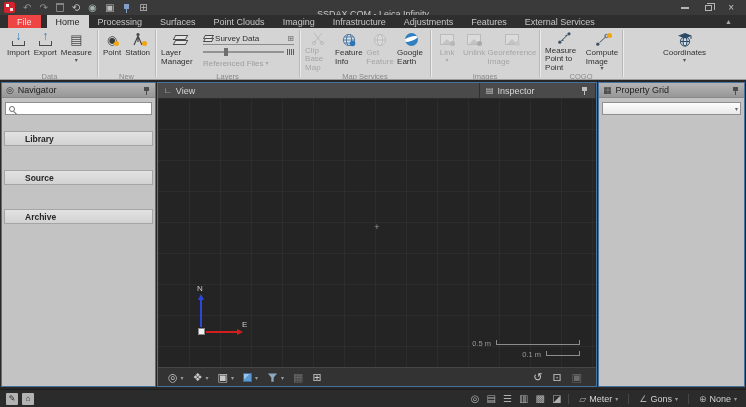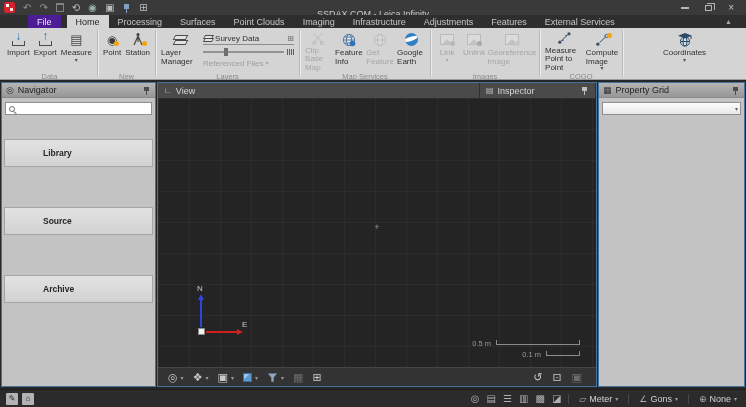--- a/index.html
+++ b/index.html
@@ -22,21 +22,21 @@
   .wtitle{position:absolute;left:50%;transform:translateX(-50%);top:9px;font-size:9px;color:#c9c9c9;white-space:nowrap;}
   .wincontrols{margin-left:auto;display:flex;align-items:center;gap:16px;padding-right:12px;height:100%;}
   .wc-min{width:8px;height:2px;background:#b5b5b5;}
   .wc-restore{width:7px;height:6px;border:1px solid #b5b5b5;position:relative;}
   .wc-restore::before{content:"";position:absolute;left:1px;top:-3px;width:7px;height:6px;border-top:1px solid #b5b5b5;border-right:1px solid #b5b5b5;}
   .wc-close{color:#c5c5c5;font-size:10px;line-height:10px;}
 
   
   .tabrow{height:13px;background:#2e2e2e;display:flex;align-items:stretch;padding-left:8px;position:relative;}
   .tab{display:flex;align-items:center;padding:0 9px;font-size:9px;color:#c6c6c6;cursor:pointer;white-space:nowrap;}
-  .tab.file{background:#4c1d95;color:#ededed;margin-right:6px;margin-left:20px;}
+  .tab.file{background:#ef4444;color:#ededed;margin-right:6px;}
   .tab.active{background:#d4d4d4;color:#1f1f1f;}
   .collapse-btn{position:absolute;right:14px;top:3px;font-size:7px;color:#a8a8a8;}
 
   
   .ribbon{height:52px;background:#d4d4d4;display:flex;align-items:stretch;border-bottom:1px solid #9c9c9c;padding-left:2px;}
   .rgroup{display:flex;flex-direction:column;}
   .rgroup-body{flex:1;display:flex;align-items:flex-start;padding:2px 3px 0;}
   .rgroup-label{font-size:7.5px;line-height:9px;color:#8a8a8a;text-align:center;padding-bottom:16px;}
   .rsep{width:1px;background:#b9b9b9;margin:2px 0;box-shadow:1px 0 0 #ebebeb;}
   .rbtn{display:flex;flex-direction:column;align-items:center;height:42px;padding:1px 2px 0;border-radius:2px;cursor:pointer;}
@@ -91,21 +91,21 @@
   .phdr{height:15px;min-height:15px;background:linear-gradient(#b4b4b4,#979797);display:flex;align-items:center;gap:4px;padding:0 4px;font-size:9px;color:#1c1c1c;border-bottom:1px solid #898989;}
   .phdr .sp{flex:1;}
   .hic{font-size:9px;color:#333;line-height:9px;}
   .ppin{width:8px;height:9px;position:relative;}
   .ppin::before{content:"";position:absolute;left:1px;top:1px;width:5px;height:4px;background:#4c4c4c;}
   .ppin::after{content:"";position:absolute;left:3px;top:5px;width:1px;height:4px;background:#4c4c4c;}
   .nav-search{margin:4px 3px;height:13px;background:#fff;border:1px solid #8f8f8f;display:flex;align-items:center;gap:3px;padding:0 3px;}
   .mag{width:6px;height:6px;border:1px solid #6f6f6f;border-radius:50%;position:relative;}
   .mag::after{content:"";position:absolute;left:4px;top:4px;width:4px;height:1px;background:#6f6f6f;transform:rotate(45deg);transform-origin:0 0;}
   .nav-search input{flex:1;border:none;outline:none;background:transparent;font-size:8px;height:10px;padding:0;font-family:inherit;}
-  .nav-sec{margin:20px 2px;height:28px;background:linear-gradient(#e2e2e2,#d2d2d2);border:1px solid #a5a5a5;display:flex;align-items:center;padding-left:38px;font-size:8.5px;font-weight:bold;color:#262626;cursor:pointer;}
+  .nav-sec{margin:12px 2px;height:15px;background:linear-gradient(#e2e2e2,#d2d2d2);border:1px solid #a5a5a5;display:flex;align-items:center;padding-left:20px;font-size:8.5px;font-weight:bold;color:#262626;cursor:pointer;}
 
   
   .vhdr{display:flex;height:15px;min-height:15px;background:#3d3d3d;}
   .vtab{display:flex;align-items:center;gap:4px;padding:0 6px;font-size:9px;color:#d8d8d8;background:#4a4a4a;border-right:1px solid #303030;}
   .vtab.vt-view{width:322px;}
   .vtab.vt-insp{flex:1;}
   .vt-ic{font-size:8px;color:#cdcdcd;}
   .vpin{margin-left:auto;}
   .vpin::before{background:#bdbdbd;}
   .vpin::after{background:#bdbdbd;}

